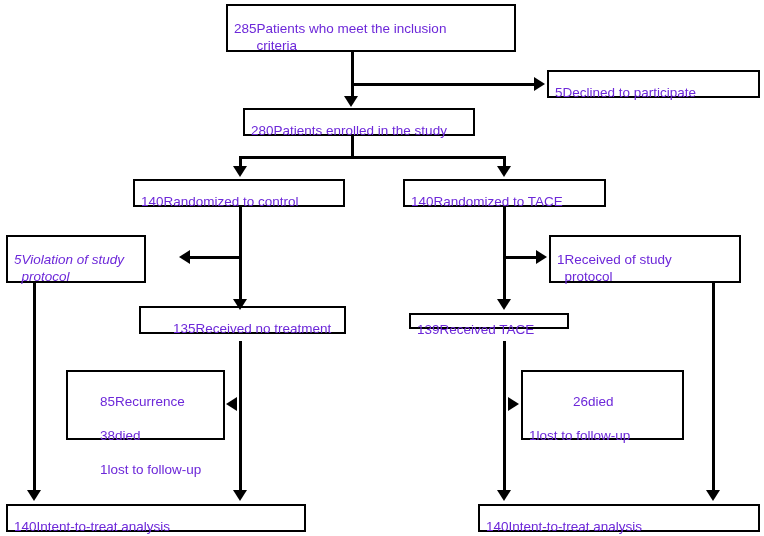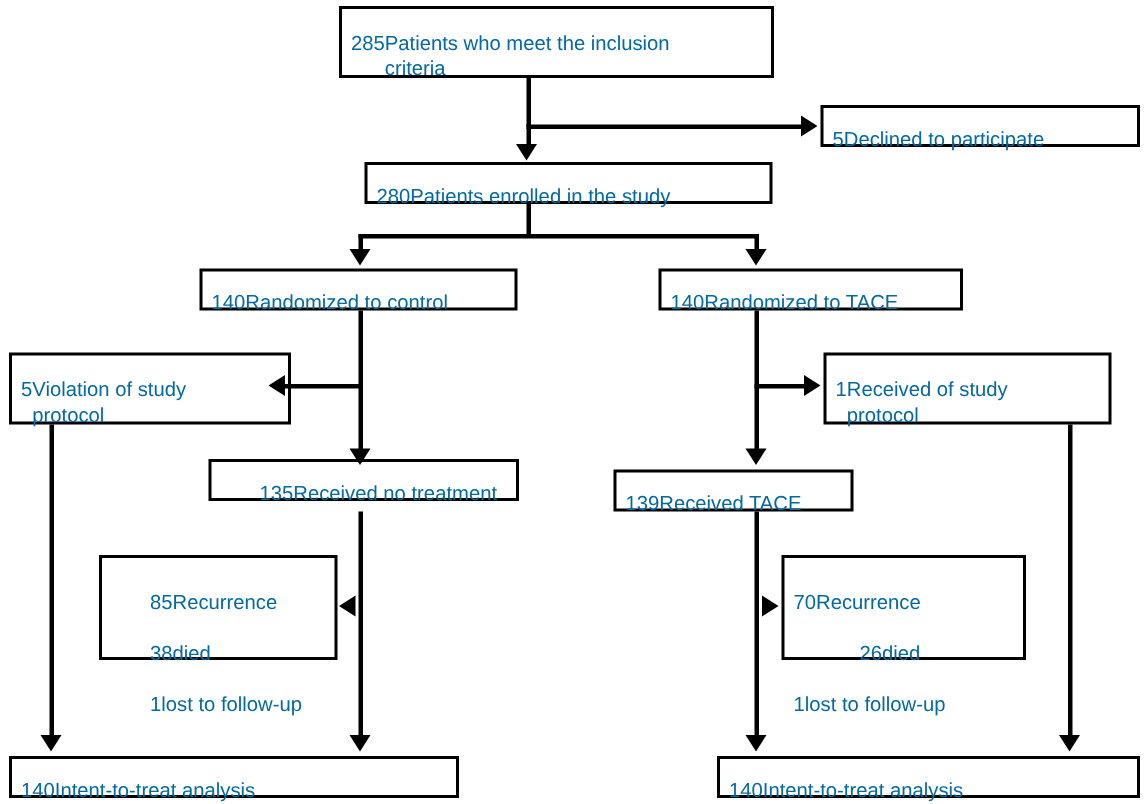--- a/index.html
+++ b/index.html
@@ -15,21 +15,21 @@
     width: 764px;
     height: 536px;
     background: #ffffff;
     overflow: hidden;
   }
   .node {
     position: absolute;
     box-sizing: border-box;
     border: 2px solid #000000;
     background: #ffffff;
-    color: #0369a1;
+    color: #6d28d9;
     font-size: 13.5px;
     line-height: 17px;
     display: flex;
     align-items: center;
     padding: 3px 6px;
     white-space: pre-line;
   }
   .node-inner {
     display: block;
     width: 100%;
@@ -80,75 +80,74 @@
 criteria</span>
     </span>
   </div>
 
   <div class="node" style="left:547px; top:70px; width:213px; height:28px;">
     <span class="node-inner">
       <span class="num-col">5</span><span class="txt-col">Declined to participate</span>
     </span>
   </div>
 
-  <div class="node" style="left:243px; top:108px; width:272px; height:28px;">
+  <div class="node" style="left:243px; top:108px; width:232px; height:28px;">
     <span class="node-inner">
       <span class="num-col">280</span><span class="txt-col">Patients enrolled in the study</span>
     </span>
   </div>
 
   <div class="node" style="left:133px; top:179px; width:212px; height:28px;">
     <span class="node-inner">
       <span class="num-col">140</span><span class="txt-col">Randomized to control</span>
     </span>
   </div>
 
-  <div class="node" style="left:403px; top:179px; width:203px; height:28px;margin-left:36px;">
+  <div class="node" style="left:403px; top:179px; width:203px; height:28px;">
     <span class="node-inner">
       <span class="num-col">140</span><span class="txt-col">Randomized to TACE</span>
     </span>
   </div>
 
-  <div class="node" style="left:6px; top:235px; width:188px; height:48px;">
+  <div class="node" style="left:6px; top:235px; width:140px; height:48px;font-style:italic;">
     <span class="node-inner">
       <span class="num-col">5</span><span class="txt-col">Violation of study
 protocol</span>
     </span>
   </div>
 
   <div class="node" style="left:549px; top:235px; width:192px; height:48px;">
     <span class="node-inner">
       <span class="num-col">1</span><span class="txt-col">Received of study
 protocol</span>
     </span>
   </div>
 
   <div class="node" style="left:139px; top:306px; width:207px; height:28px;padding-left:32px;">
     <span class="node-inner">
       <span class="num-col">135</span><span class="txt-col">Received no treatment</span>
     </span>
   </div>
 
-  <div class="node" style="left:409px; top:313px; width:160px; height:28px;">
+  <div class="node" style="left:409px; top:313px; width:160px; height:16px;">
     <span class="node-inner">
       <span class="num-col">139</span><span class="txt-col">Received TACE</span>
     </span>
   </div>
 
   <div class="node" style="left:66px; top:370px; width:159px; height:70px; align-items:flex-start; padding-top:4px;padding-left:32px;">
     <span class="node-inner">
       <span style="display:block;"><span class="num-col">85</span><span class="txt-col">Recurrence</span></span>
       <span style="display:block;"><span class="num-col">38</span><span class="txt-col">died</span></span>
       <span style="display:block;"><span class="num-col">1</span><span class="txt-col">lost to follow-up</span></span>
     </span>
   </div>
 
   <div class="node" style="left:521px; top:370px; width:163px; height:70px; align-items:flex-start; padding-top:4px;">
     <span class="node-inner">
-      <span style="display:block;"><span class="num-col">70</span><span class="txt-col">Recurrence</span></span>
       <span style="display:block;margin-left:44px;"><span class="num-col">26</span><span class="txt-col">died</span></span>
       <span style="display:block;"><span class="num-col">1</span><span class="txt-col">lost to follow-up</span></span>
     </span>
   </div>
 
   <div class="node" style="left:6px; top:504px; width:300px; height:28px;">
     <span class="node-inner">
       <span class="num-col">140</span><span class="txt-col">Intent-to-treat analysis</span>
     </span>
   </div>

